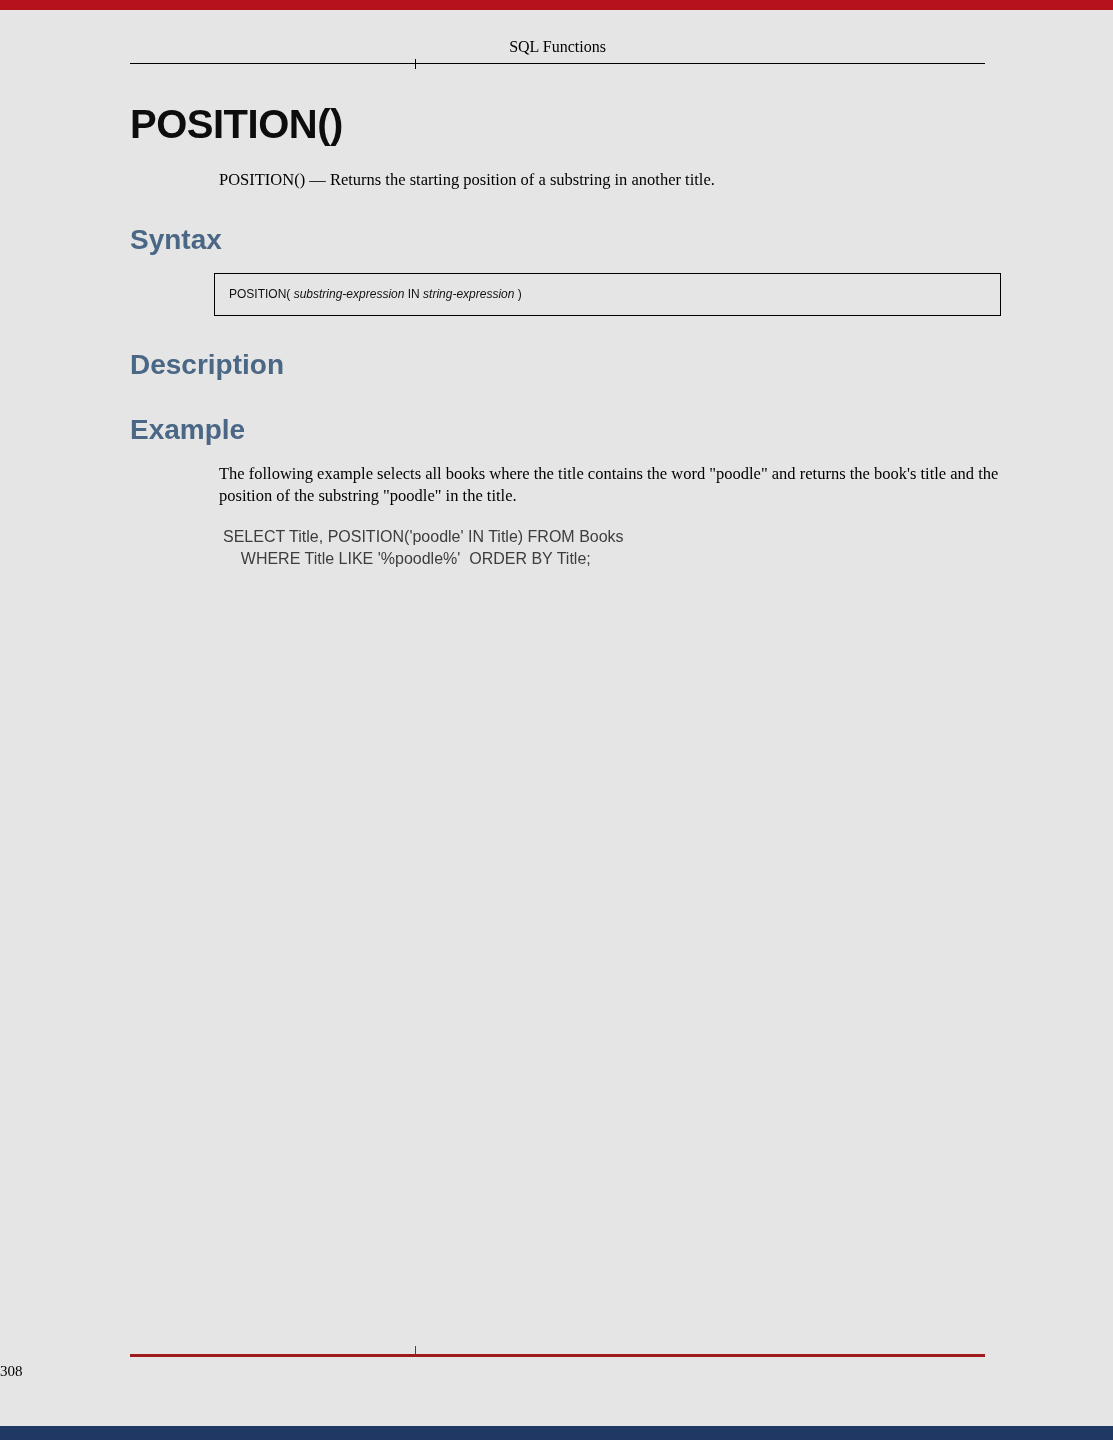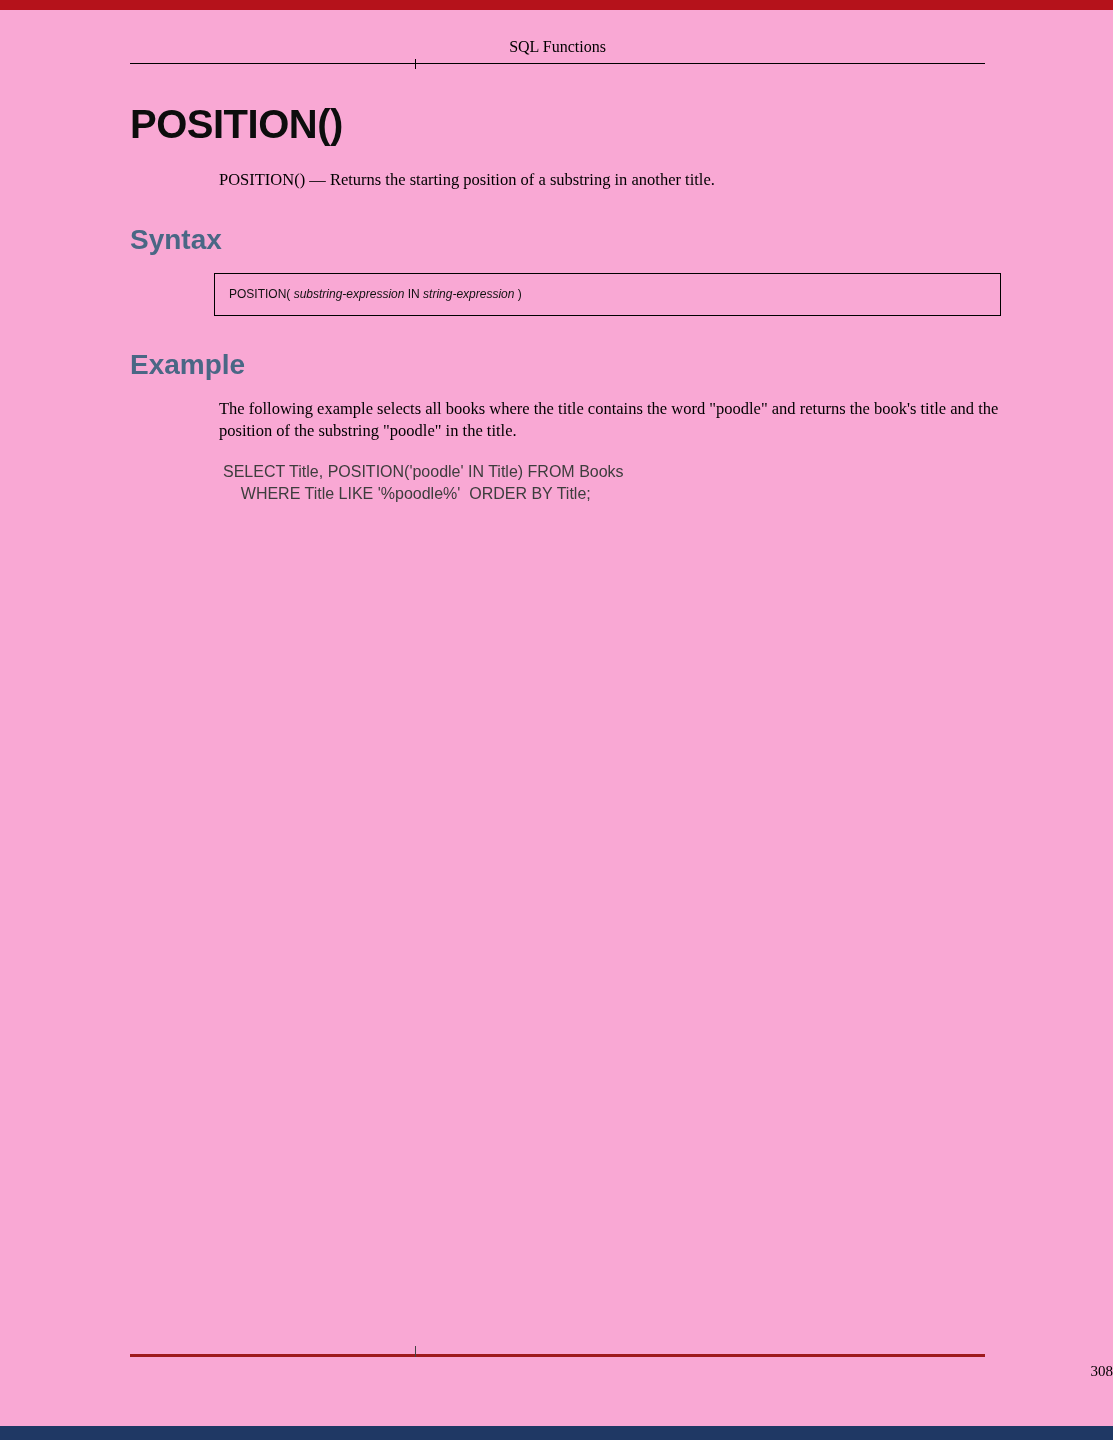--- a/index.html
+++ b/index.html
@@ -1,21 +1,21 @@
 <!DOCTYPE html>
 <html style="--accent-red: #b5121b; --footer-rule-red: #9e1a1d; --heading-blue: #4a6785; --bottom-bar-navy: #1f3864;"><head>
 <meta charset="utf-8">
 <style>
   * { margin: 0; padding: 0; box-sizing: border-box; }
   html, body { background: #ffffff; }
   .page {
     width: 1113px;
     height: 1440px;
     margin: 0 auto;
-    background: #f9a8d4;
+    background: #e5e5e5;
     position: relative;
     display: flex;
     flex-direction: column;
     font-family: "Liberation Serif", serif;
     color: #000000;
     overflow: hidden;
   }
   .top-bar {
     height: 10px;
     width: 100%;
@@ -99,21 +99,21 @@
   }
   .rule-tick-up {
     position: absolute;
     left: 33.3%;
     top: -8px;
     width: 1.5px;
     height: 11px;
     background: #444444;
   }
   .page-number {
-    text-align: right;
+    text-align: left;
     font-size: 15px;
     margin-top: 6px;
   }
   .bottom-bar {
     margin-top: 46px;
     height: 14px;
     width: 100%;
     background: var(--bottom-bar-navy, #1f3864);
   }
 </style>
@@ -136,20 +136,21 @@
     <h1 class="page-title">POSITION()</h1>
 
     <p class="summary">POSITION() — Returns the starting position of a substring in another title.</p>
 
     <h2 class="section-heading">Syntax</h2>
 
     <div class="syntax-box">
       <span>POSITION( </span><span class="it">substring-expression</span><span> IN </span><span class="it">string-expression</span><span> )</span>
     </div>
 
+    <h2 class="section-heading">Description</h2>
 
 
     <h2 class="section-heading">Example</h2>
 
     <p class="body-para">The following example selects all books where the title contains the word "poodle" and returns the book's title and the position of the substring "poodle" in the title.</p>
 
     <div class="code-block">SELECT Title, POSITION('poodle' IN Title) FROM Books
     WHERE Title LIKE '%poodle%'  ORDER BY Title;</div>
 
   </main>

